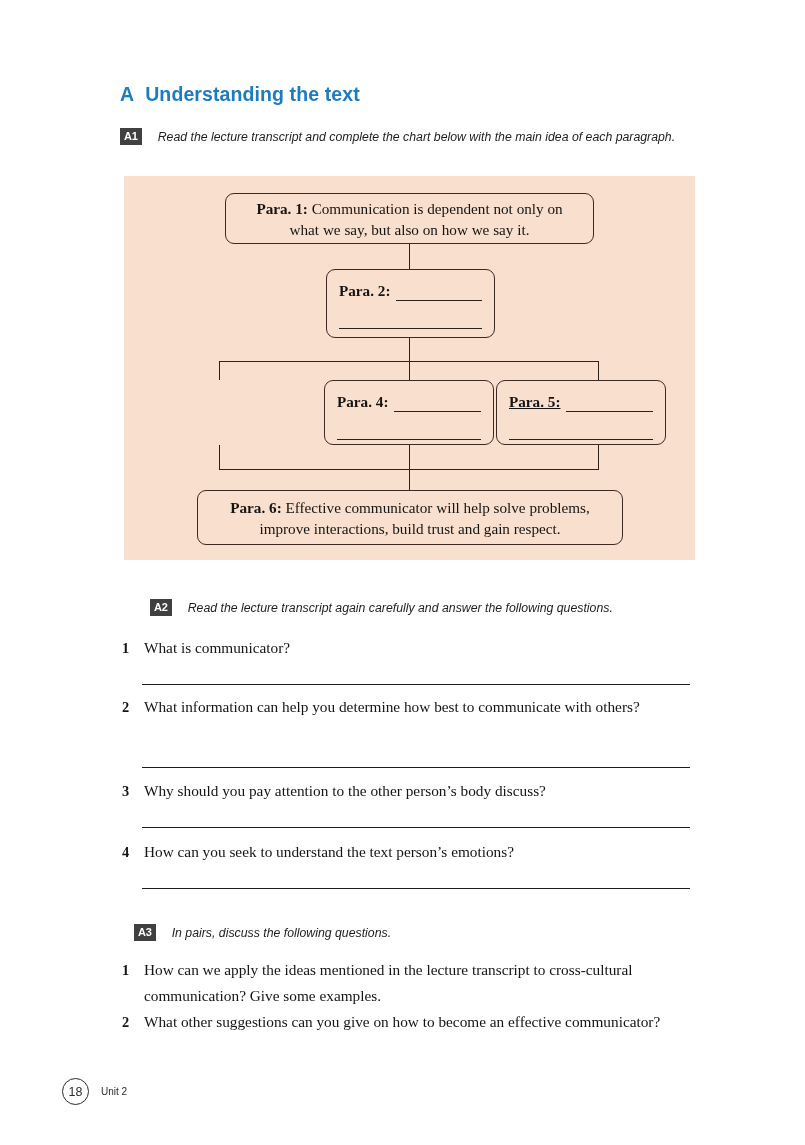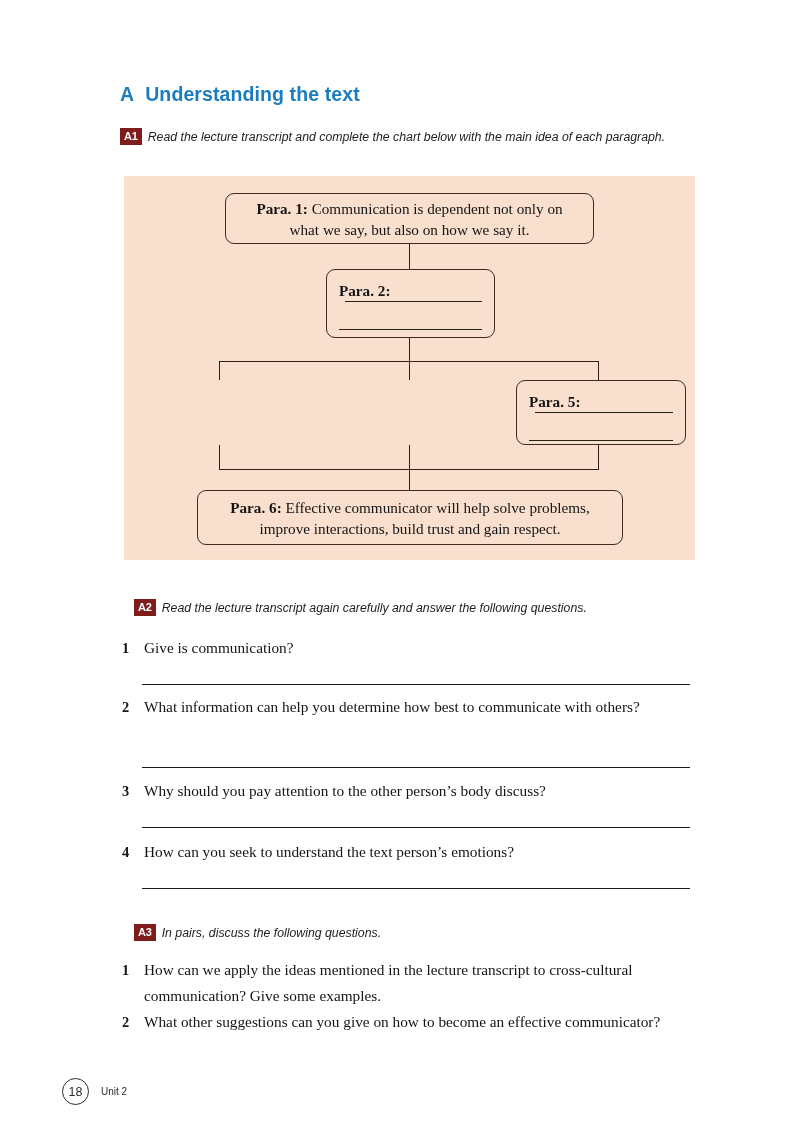--- a/index.html
+++ b/index.html
@@ -34,35 +34,35 @@
   .task-line {
     position: absolute;
     font-family: "Liberation Sans", sans-serif;
     font-style: italic;
     font-size: 12.3px;
     color: #1d1d1d;
     line-height: 19px;
   }
   .badge {
     display: inline-block;
-    background: #7f1d1d;
+    background: #404040;
     color: #ffffff;
     font-family: "Liberation Sans", sans-serif;
     font-style: normal;
     font-weight: bold;
     font-size: 11px;
     line-height: 15px;
     padding: 1px 4px 1px 4px;
-    margin-right: 6px;
+    margin-right: 16px;
     vertical-align: 1px;
     letter-spacing: -0.2px;
   }
 
   #task-a1 { left: 120px; top: 128px; width: 580px; }
-  #task-a2 { left: 134px; top: 599px; width: 580px; }
+  #task-a2 { left: 150px; top: 599px; width: 580px; }
   #task-a3 { left: 134px; top: 924px; width: 580px; }
 
   
   #chart-panel {
     position: absolute;
     left: 124px;
     top: 176px;
     width: 571px;
     height: 384px;
     background: #f9dfcd;
@@ -84,22 +84,22 @@
     align-items: center;
     justify-content: center;
     text-align: center;
     padding: 4px 28px;
   }
   .box-blank {
     padding: 10px 12px 0 12px;
   }
   .blank-row {
     display: flex;
+    align-items: flex-end;
     white-space: nowrap;
-    flex-direction: column;
   }
   .rule {
     flex: 1;
     border-bottom: 1.3px solid #2a2118;
     margin-left: 6px;
     height: 14px;
   }
   .rule-full {
     border-bottom: 1.3px solid #2a2118;
     height: 14px;
@@ -200,22 +200,29 @@
 
   <div class="connector h-line" style="left:95px; top:185px; width:380px;"></div>
 
   <div class="connector v-line" style="left:95px; top:185px; height:19px;"></div>
 
   <div class="connector v-line" style="left:285px; top:185px; height:19px;"></div>
 
   <div class="connector v-line" style="left:474px; top:185px; height:19px;"></div>
 
 
-
-  <div class="chart-box box-blank" style="left:392px; top:204px; width:170px; height:65px;">
+  <div class="chart-box box-blank" style="left:200px; top:204px; width:170px; height:65px;">
+    <div class="blank-row">
+      <span class="para-label">Para. 4:</span>
+      <span class="rule"></span>
+    </div>
+    <div class="rule-full"></div>
+  </div>
+
+  <div class="chart-box box-blank" style="left:372px; top:204px; width:170px; height:65px;text-decoration:underline;">
     <div class="blank-row">
       <span class="para-label">Para. 5:</span>
       <span class="rule"></span>
     </div>
     <div class="rule-full"></div>
   </div>
 
   <div class="connector v-line" style="left:95px; top:269px; height:25px;"></div>
   <div class="connector v-line" style="left:285px; top:269px; height:45px;"></div>
   <div class="connector v-line" style="left:474px; top:269px; height:25px;"></div>
@@ -228,21 +235,21 @@
     </div>
   </div>
 </div>
 
 <div class="task-line" id="task-a2">
   <span class="badge">A2</span><span>Read the lecture transcript again carefully and answer the following questions.</span>
 </div>
 
 <div class="question" style="left:122px; top:635px; width:575px;">
   <span class="q-num">1</span>
-  <span class="q-text">Give is communication?</span>
+  <span class="q-text">What is communicator?</span>
 </div>
 <div class="answer-rule" style="top:684px;"></div>
 
 <div class="question" style="left:122px; top:694px; width:568px;">
   <span class="q-num">2</span>
   <span class="q-text">What information can help you determine how best to communicate with others?</span>
 </div>
 <div class="answer-rule" style="top:767px;"></div>
 
 <div class="question" style="left:122px; top:778px; width:575px;">

